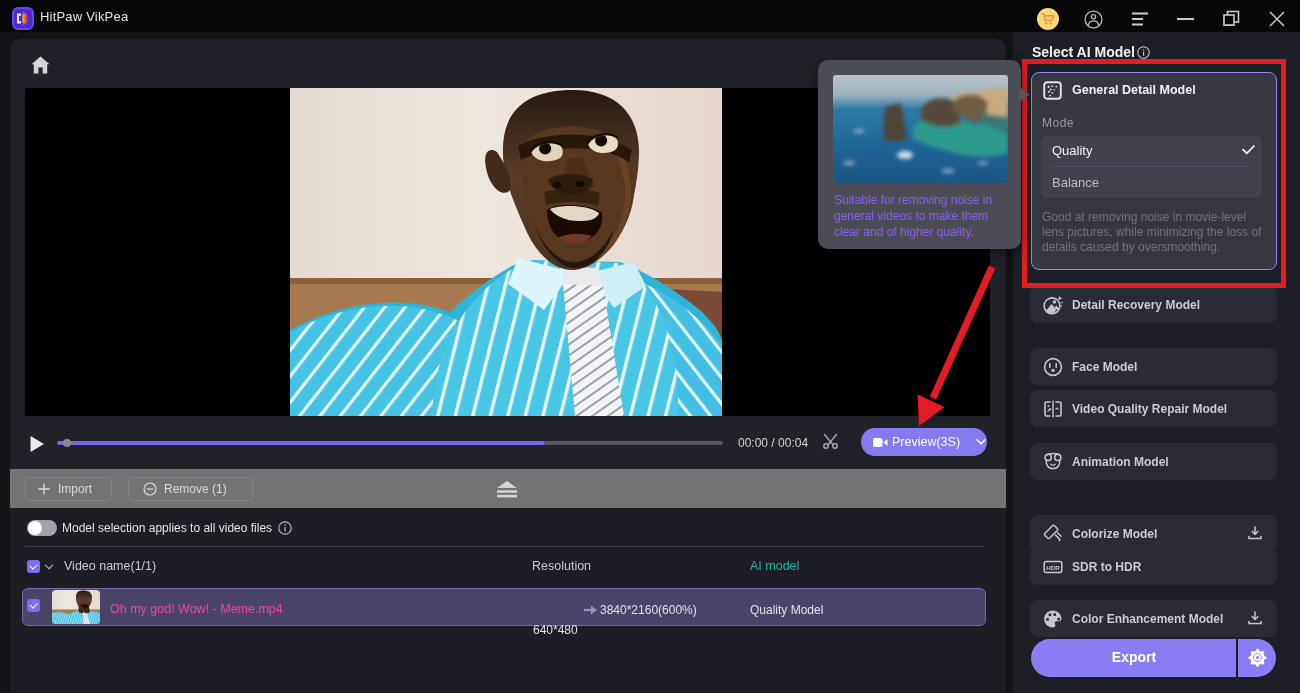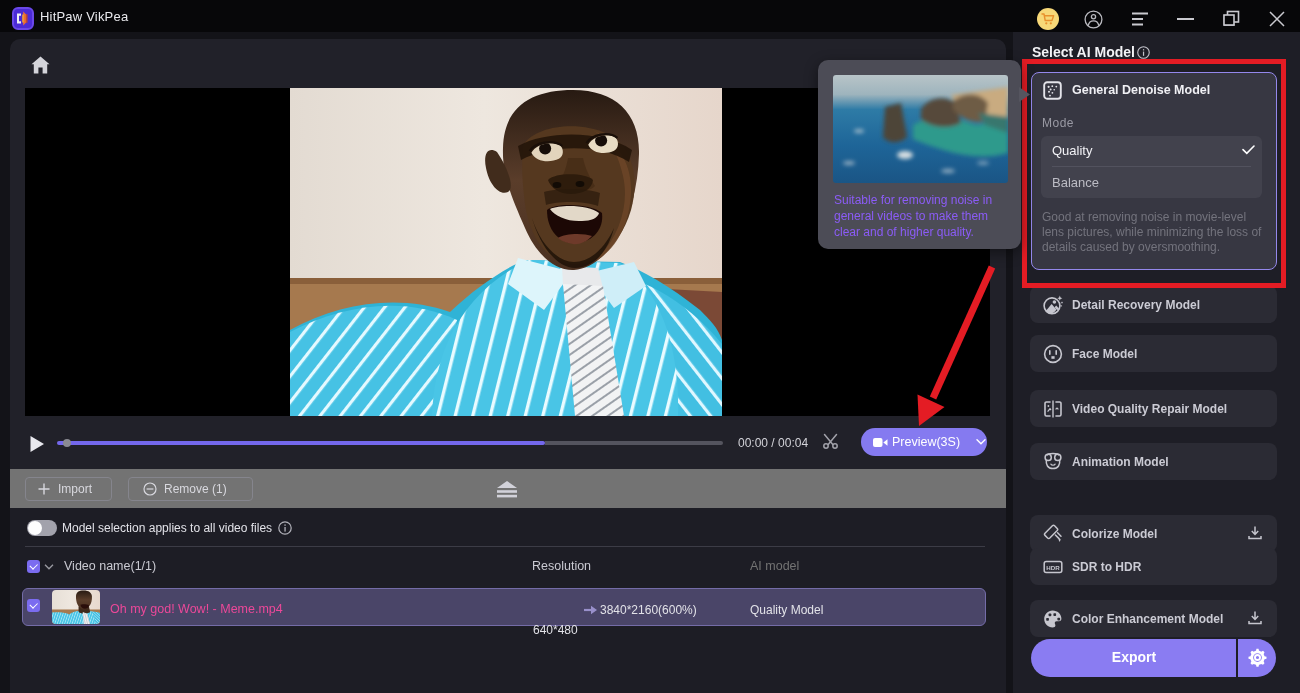--- a/index.html
+++ b/index.html
@@ -211,21 +211,21 @@
         <rect x="6.4" y="6" width="1.3" height="4.6" fill="#b2b2ba"></rect>
         <rect x="6.4" y="3.4" width="1.3" height="1.4" fill="#b2b2ba"></rect>
       </svg>
       <div class="abs" style="left:15px;top:38px;width:960px;height:1px;background:#3c3c46;"></div>
       <div class="abs cb" style="left:17px;top:52px;"></div>
       <svg class="abs" style="left:34px;top:56px;" width="10" height="6" viewBox="0 0 10 6">
         <path d="M1 0.8 L5 4.8 L9 0.8" fill="none" stroke="#9a9aa2" stroke-width="1.3"></path>
       </svg>
       <div class="abs" style="left:54px;top:51px;font-size:12.5px;color:#cacad2;">Video name(1/1)</div>
       <div class="abs" style="left:522px;top:51px;font-size:12.5px;color:#cacad2;">Resolution</div>
-      <div class="abs" style="left:740px;top:51px;font-size:12.5px;color:#737373;">AI model</div>
+      <div class="abs" style="left:740px;top:51px;font-size:12.5px;color:#14b8a6;">AI model</div>
       <div class="abs" style="left:12px;top:80px;width:964px;height:38px;background:#4a4568;border:1px solid #746ca8;border-radius:6px;"></div>
       <div class="abs cb" style="left:17px;top:91px;"></div>
       <div class="abs" style="left:42px;top:82px;width:48px;height:34px;border-radius:4px;overflow:hidden;">
         <svg width="48" height="34" viewBox="60 0 340 328" preserveAspectRatio="none">
           <rect x="0" y="0" width="432" height="328" fill="url(#wall)"></rect>
           <rect x="0" y="188" width="432" height="140" fill="#a6794e"></rect>
           <path d="M0 232 C60 212 130 208 178 232 L195 328 L0 328 Z" fill="url(#stripes)"></path>
           <path d="M300 212 C360 200 400 214 432 248 L432 328 L290 328 Z" fill="url(#stripes2)"></path>
           <path d="M165 260 C180 228 210 208 240 202 L340 206 C360 240 368 290 362 328 L172 328 Z" fill="url(#stripes)"></path>
           <path d="M248 160 L322 160 L330 215 C305 232 270 232 248 212 Z" fill="#3f2a1c"></path>
@@ -258,21 +258,21 @@
       <rect x="1.2" y="1.2" width="16.6" height="16.6" rx="3" fill="none" stroke="#e4e4ea" stroke-width="1.9"></rect>
       <circle cx="5.6" cy="5.8" r="1.1" fill="#e4e4ea"></circle>
         <circle cx="9.3" cy="5.2" r="0.9" fill="#e4e4ea"></circle>
       <circle cx="13.3" cy="5.6" r="0.9" fill="#e4e4ea"></circle>
         <circle cx="7.6" cy="8.4" r="1" fill="#e4e4ea"></circle>
       <circle cx="11.2" cy="8.8" r="0.8" fill="#e4e4ea"></circle>
         <circle cx="6" cy="10.8" r="1" fill="#e4e4ea"></circle>
       <circle cx="9.4" cy="11.8" r="0.9" fill="#e4e4ea"></circle>
         <circle cx="7" cy="14.6" r="0.9" fill="#e4e4ea"></circle>
     </svg>
-    <div class="abs" style="left:59px;top:51px;font-size:12.5px;font-weight:bold;color:#f0f0f4;">General Denoise Model</div>
+    <div class="abs" style="left:59px;top:51px;font-size:12.5px;font-weight:bold;color:#f0f0f4;">General Detail Model</div>
     <div class="abs" style="left:29px;top:84px;font-size:12px;color:#9a9aa4;letter-spacing:0.5px;">Mode</div>
     <div class="abs" style="left:28px;top:104px;width:221px;height:62px;background:#42424d;border-radius:6px;"></div>
     <div class="abs" style="left:39px;top:111px;font-size:13px;color:#f2f2f6;">Quality</div>
     <svg class="abs" style="left:229px;top:113px;" width="13" height="10" viewBox="0 0 13 10">
       <path d="M1 4.6 L4.8 8.4 L12 1" fill="none" stroke="#fff" stroke-width="1.6" stroke-linecap="round"></path>
     </svg>
     <div class="abs" style="left:39px;top:134px;width:199px;height:1px;background:#52525e;"></div>
     <div class="abs" style="left:39px;top:143px;font-size:13px;color:#bcbcc4;">Balance</div>
     <div class="abs" style="left:29px;top:178px;width:230px;font-size:12px;line-height:15px;color:#73737d;">Good at removing noise in movie-level<br>lens pictures, while minimizing the loss of<br>details caused by oversmoothing.</div>
 
@@ -281,21 +281,21 @@
         <circle cx="9" cy="10.8" r="7.9" fill="none" stroke="#c6c6ce" stroke-width="1.6"></circle>
         <path d="M2.6 16.2 L8.6 9 L13.4 14.6 C12.2 16.8 10.8 18 8.8 18.2 C6.2 18.2 4 17.6 2.6 16.2 Z" fill="#c6c6ce"></path>
         <path d="M11.6 12.2 L13.2 10.6 L16 13.4 L14.2 15.2 Z" fill="#c6c6ce"></path>
         <circle cx="11.4" cy="7" r="1.8" fill="#c6c6ce"></circle>
         <path d="M16.8 0.6 l0.7 1.9 L19.4 3.2 l-1.9 0.7 L16.8 5.8 l-0.7-1.9 L14.2 3.2 l1.9-0.7 Z" fill="#c6c6ce"></path>
         <path d="M19 6.2 l0.4 1 l1 0.4 l-1 0.4 l-0.4 1 l-0.4-1 l-1-0.4 l1-0.4 Z" fill="#c6c6ce"></path>
         <path d="M18.2 9.8 l0.3 0.8 l0.8 0.3 l-0.8 0.3 l-0.3 0.8 l-0.3-0.8 l-0.8-0.3 l0.8-0.3 Z" fill="#c6c6ce"></path>
       </svg>
       <div class="mt">Detail Recovery Model</div>
     </div>
-    <div class="mcard" style="top:303px;">
+    <div class="mcard" style="top:316px;">
       <svg class="mi" viewBox="0 0 20 20">
         <circle cx="10" cy="10" r="8.4" fill="none" stroke="#c6c6ce" stroke-width="1.6"></circle>
         <path d="M6.8 6.8 v3.4 M13.2 6.8 v3.4" stroke="#c6c6ce" stroke-width="1.6" stroke-linecap="round"></path>
         <rect x="8.4" y="12.2" width="3.2" height="2.6" fill="#c6c6ce"></rect>
       </svg>
       <div class="mt">Face Model</div>
     </div>
     <div class="mcard" style="top:358px;">
       <svg class="mi" viewBox="0 0 20 20">
         <path d="M7.6 3 H3.4 A1.4 1.4 0 0 0 2 4.4 V15.6 A1.4 1.4 0 0 0 3.4 17 H7.6" fill="none" stroke="#c6c6ce" stroke-width="1.6"></path>

